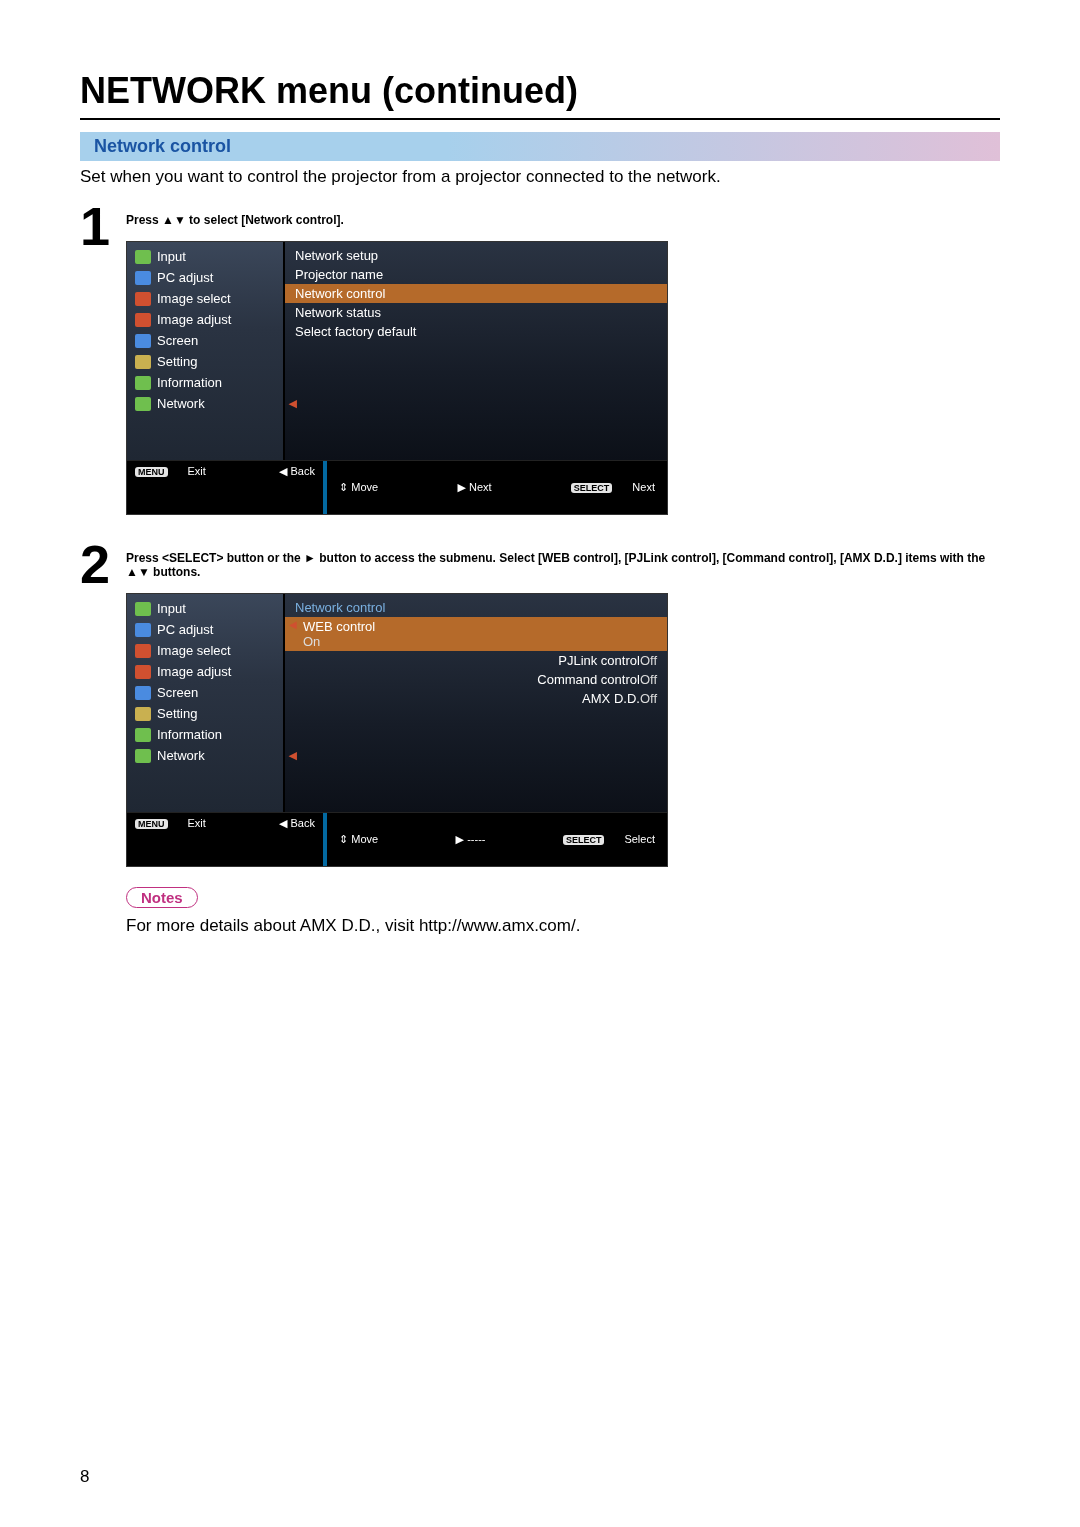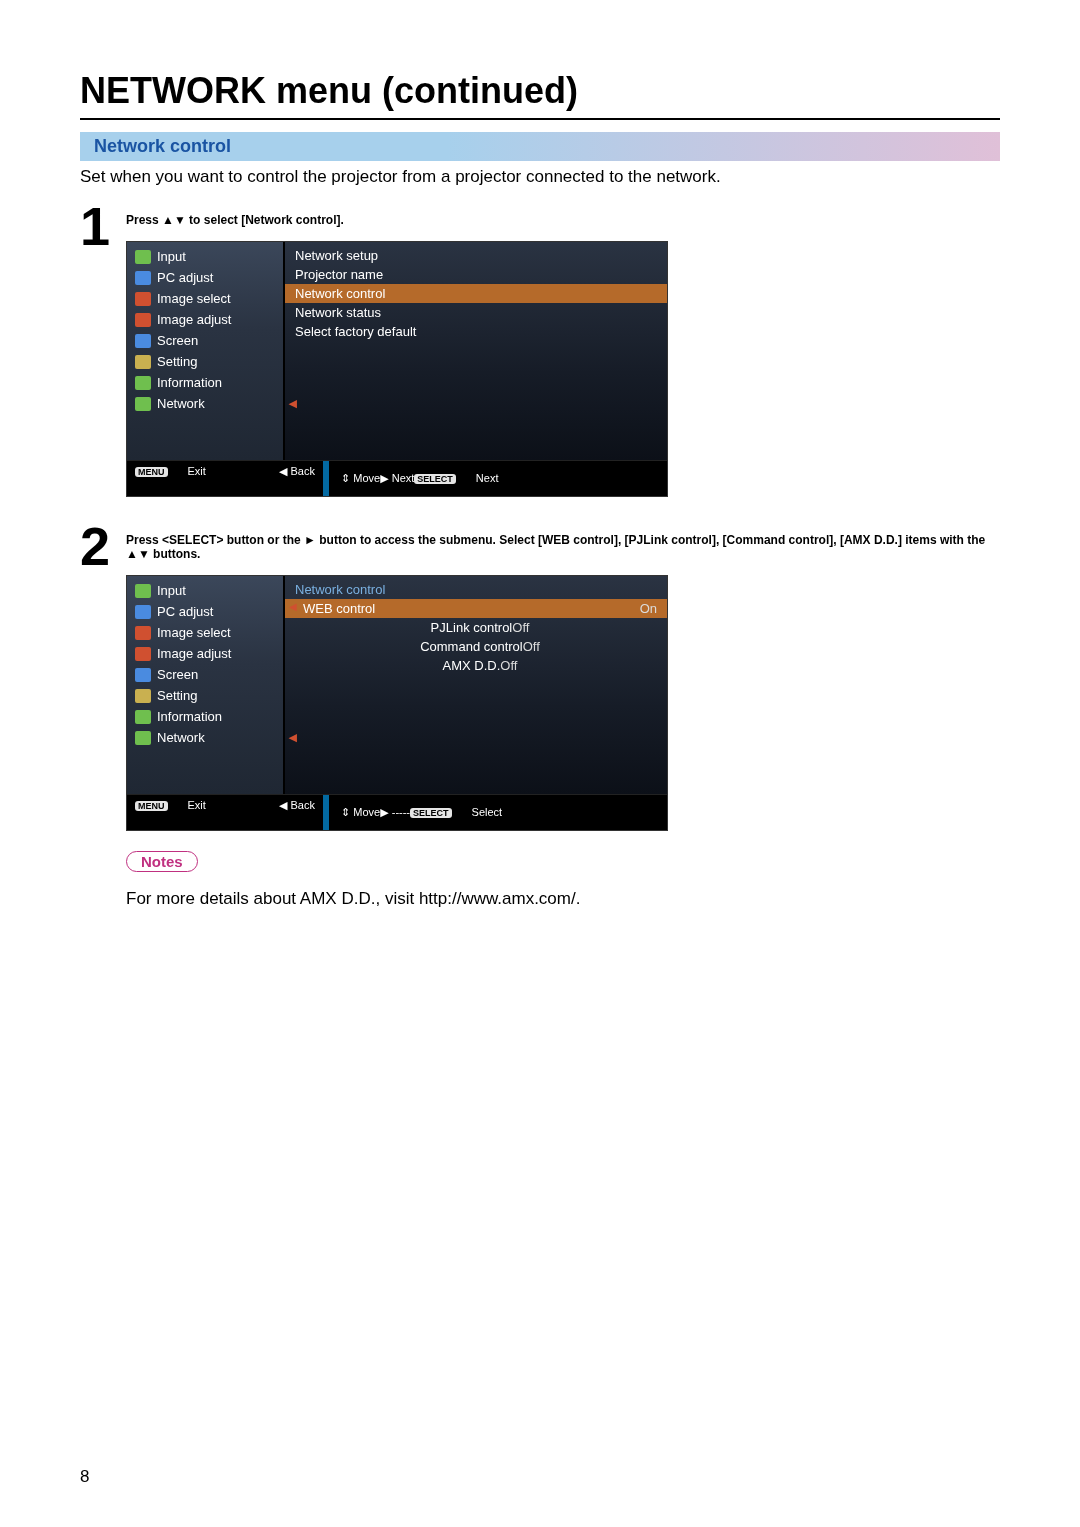--- a/index.html
+++ b/index.html
@@ -115,71 +115,72 @@
   }
   .osd-main-subhighlight {
     background: #b56a2a;
     padding: 2px 10px 2px 18px;
     display: flex;
     justify-content: space-between;
   }
   .osd-main-sub {
     padding: 2px 10px 2px 18px;
     display: flex;
-    justify-content: center;
+    justify-content: flex-end;
   }
   .osd-footer {
     display: flex;
     background: #000;
     border-top: 1px solid #222;
     font-size: 11px;
   }
   .osd-footer-left {
     width: 180px;
     display: flex;
     justify-content: space-between;
     padding: 4px 8px;
   }
   .osd-footer-right {
     flex: 1;
     display: flex;
-    padding: 11px 12px;
-    border-left: 6px solid #0369a1;
+    justify-content: space-between;
+    padding: 20px 12px;
+    border-left: 4px solid #0369a1;
   }
   .key-badge {
     background: #e5e5e5;
     color: #000;
     border-radius: 3px;
     padding: 0 3px;
     font-size: 9px;
     font-weight: bold;
     display: inline-block;
     margin-right: 20px;
   }
   .notes-badge {
     display: inline-block;
     border: 1.5px solid #c03080;
     color: #c03080;
     border-radius: 12px;
     padding: 1px 14px;
     font-weight: bold;
     font-size: 15px;
-    margin-bottom: 11px;
+    margin-bottom: 2px;
     margin-top: 6px;
   }
   .notes-text {
     margin: 6px 0 0 0;
   }
   .page-number {
     position: absolute;
     left: 80px;
     font-size: 17px;
   }
   .val-col { color: #dcdcdc; }
-  .osd-sub-arrow-cell { position: relative; }
+  .osd-sub-arrow-cell { position: relative; flex-direction: column; }
   .osd-sub-arrow-cell::before {
     content: "◀";
     color: #d05030;
     position: absolute;
     left: 4px;
     top: 2px;
     font-size: 10px;
   }
 </style>
 </head>

